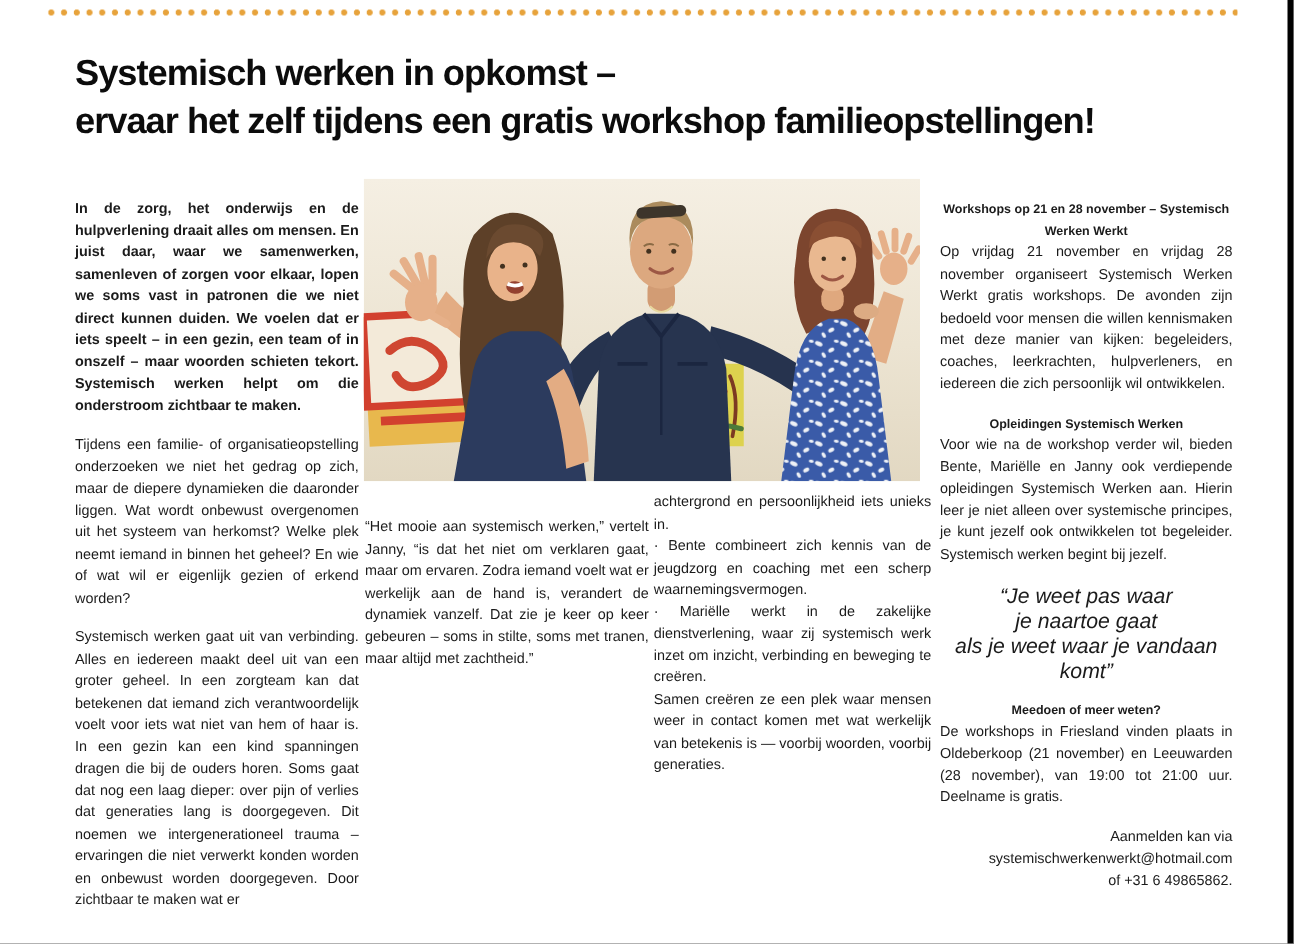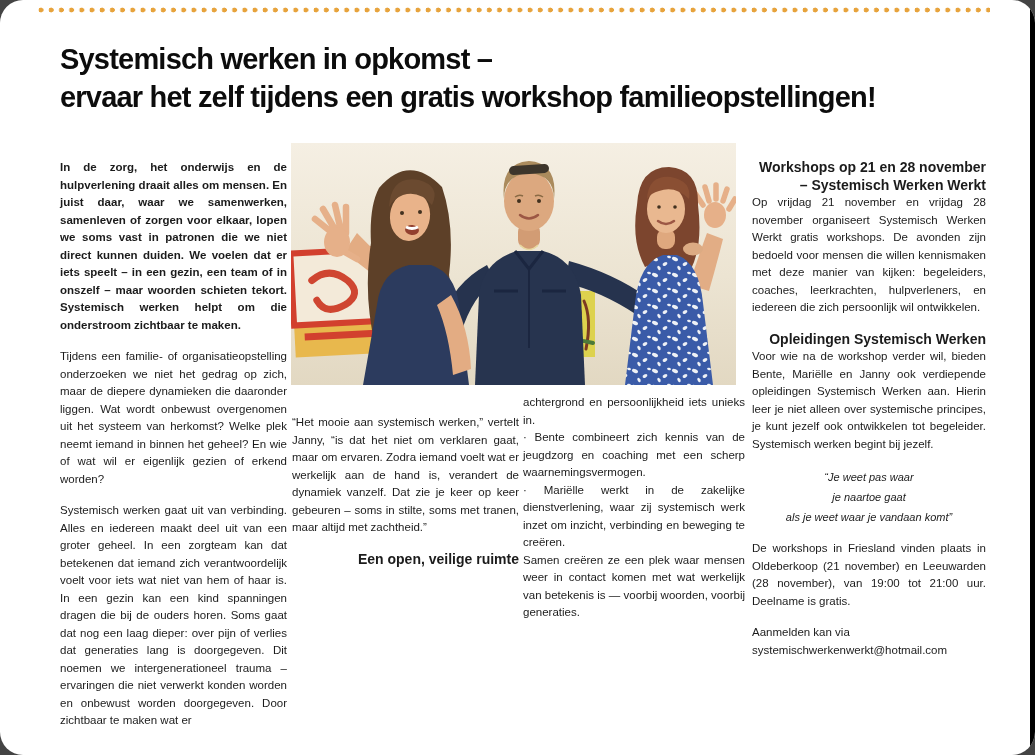--- a/index.html
+++ b/index.html
@@ -1,47 +1,47 @@
 <!DOCTYPE html>
 <html lang="nl"><head>
 <meta charset="utf-8">
 <style>
   html,body{margin:0;padding:0;background:#444;}
   .page{
     position:relative; width:1035px; height:755px; background:#ffffff;
-    overflow:hidden; font-family:"Liberation Sans", sans-serif;border-radius:23px;
+    overflow:hidden; font-family:"Liberation Sans", sans-serif;
     --accent:#E7A33C;
   }
   .edge-right{position:absolute; top:0; right:0; width:5px; height:755px; background:#000;}
   .dots{
     position:absolute; left:38px; top:6px; width:952px; height:8px;
     background-image:radial-gradient(circle at 3px 4px, var(--accent) 2.2px, rgba(0,0,0,0) 2.7px);
     background-size:10.2px 8px; background-repeat:repeat-x;
   }
   .title{
     position:absolute; left:60px; top:40px; width:950px;
     font-size:29px; line-height:38px; font-weight:bold; color:#0c0c0c;
     letter-spacing:-0.8px;
   }
   .title div{white-space:nowrap;}
   .col{
     position:absolute; font-size:11.5px; line-height:17.5px;
     text-align:justify; color:#1b1b1b;margin-top:25px;
   }
   .col p{margin:0 0 14px 0;}
   .col p.tight{margin:0;}
-  .col .heading{font-weight:bold; font-size:14px; margin:0; text-align:right;}
+  .col .heading{font-weight:bold; font-size:10px; margin:0; text-align:center;}
   .lede{font-weight:bold;}
   .photo{position:absolute; left:291px; top:143px; width:445px; height:242px;}
   .photo svg{display:block;}
   .quote{
-    text-align:center; font-style:italic; font-size:11px; line-height:20px;
+    text-align:center; font-style:italic; font-size:17px; line-height:20px;
     margin:14px 0 13px 0; color:#1b1b1b;
   }
-  .contact div{text-align:left;}
+  .contact div{text-align:right;}
 </style>
 </head>
 <body>
 
 <div class="page" style="--accent: #E7A33C;">
 
   <div class="dots"></div>
   <div class="edge-right"></div>
 
   <div class="title">
@@ -134,40 +134,41 @@
         <path d="M367 78 q8 6 16 0" stroke="#9c5744" stroke-width="2.5" fill="none" stroke-linecap="round"></path>
         <path d="M334 242 L344 160 Q348 120 372 112 L386 112 Q408 120 412 160 L422 242 Z" fill="url(#spots)"></path>
       </g>
 
       <ellipse cx="402" cy="106" rx="10" ry="6.5" fill="#dcab83"></ellipse>
     </svg>
   </div>
 
   <div class="col" style="left:292px; top:389px; width:227px;">
     <p>“Het mooie aan systemisch werken,” vertelt Janny, “is dat het niet om verklaren gaat, maar om ervaren. Zodra iemand voelt wat er werkelijk aan de hand is, verandert de dynamiek vanzelf. Dat zie je keer op keer gebeuren – soms in stilte, soms met tranen, maar altijd met zachtheid.”</p>
-    <p class="heading">Een open, veilige ruimte</p>
   </div>
 
   <div class="col" style="left:523px; top:369px; width:222px;">
     <p class="tight">achtergrond en persoonlijkheid iets unieks in.</p>
     <p class="tight">· Bente combineert zich kennis van de jeugdzorg en coaching met een scherp waarnemingsvermogen.</p>
     <p class="tight">· Mariëlle werkt in de zakelijke dienstverlening, waar zij systemisch werk inzet om inzicht, verbinding en beweging te creëren.</p>
     <p class="tight">Samen creëren ze een plek waar mensen weer in contact komen met wat werkelijk van betekenis is — voorbij woorden, voorbij generaties.</p>
   </div>
 
   <div class="col" style="left:752px; top:134px; width:234px;">
     <p class="heading tight">Workshops op 21 en 28 november – Systemisch Werken Werkt</p>
     <p>Op vrijdag 21 november en vrijdag 28 november organiseert Systemisch Werken Werkt gratis workshops. De avonden zijn bedoeld voor mensen die willen kennismaken met deze manier van kijken: begeleiders, coaches, leerkrachten, hulpverleners, en iedereen die zich persoonlijk wil ontwikkelen.</p>
     <p class="heading">Opleidingen Systemisch Werken</p>
     <p class="tight">Voor wie na de workshop verder wil, bieden Bente, Mariëlle en Janny ook verdiepende opleidingen Systemisch Werken aan. Hierin leer je niet alleen over systemische principes, je kunt jezelf ook ontwikkelen tot begeleider. Systemisch werken begint bij jezelf.</p>
     <div class="quote">
       <div>“Je weet pas waar</div>
       <div>je naartoe gaat</div>
       <div>als je weet waar je vandaan komt”</div>
     </div>
+    <p class="heading">Meedoen of meer weten?</p>
     <p>De workshops in Friesland vinden plaats in Oldeberkoop (21 november) en Leeuwarden (28 november), van 19:00 tot 21:00 uur. Deelname is gratis.</p>
     <div class="contact">
       <div>Aanmelden kan via</div>
       <div>systemischwerkenwerkt@hotmail.com</div>
+      <div>of +31 6 49865862.</div>
     </div>
   </div>
 
 </div>
 
 </body></html>

